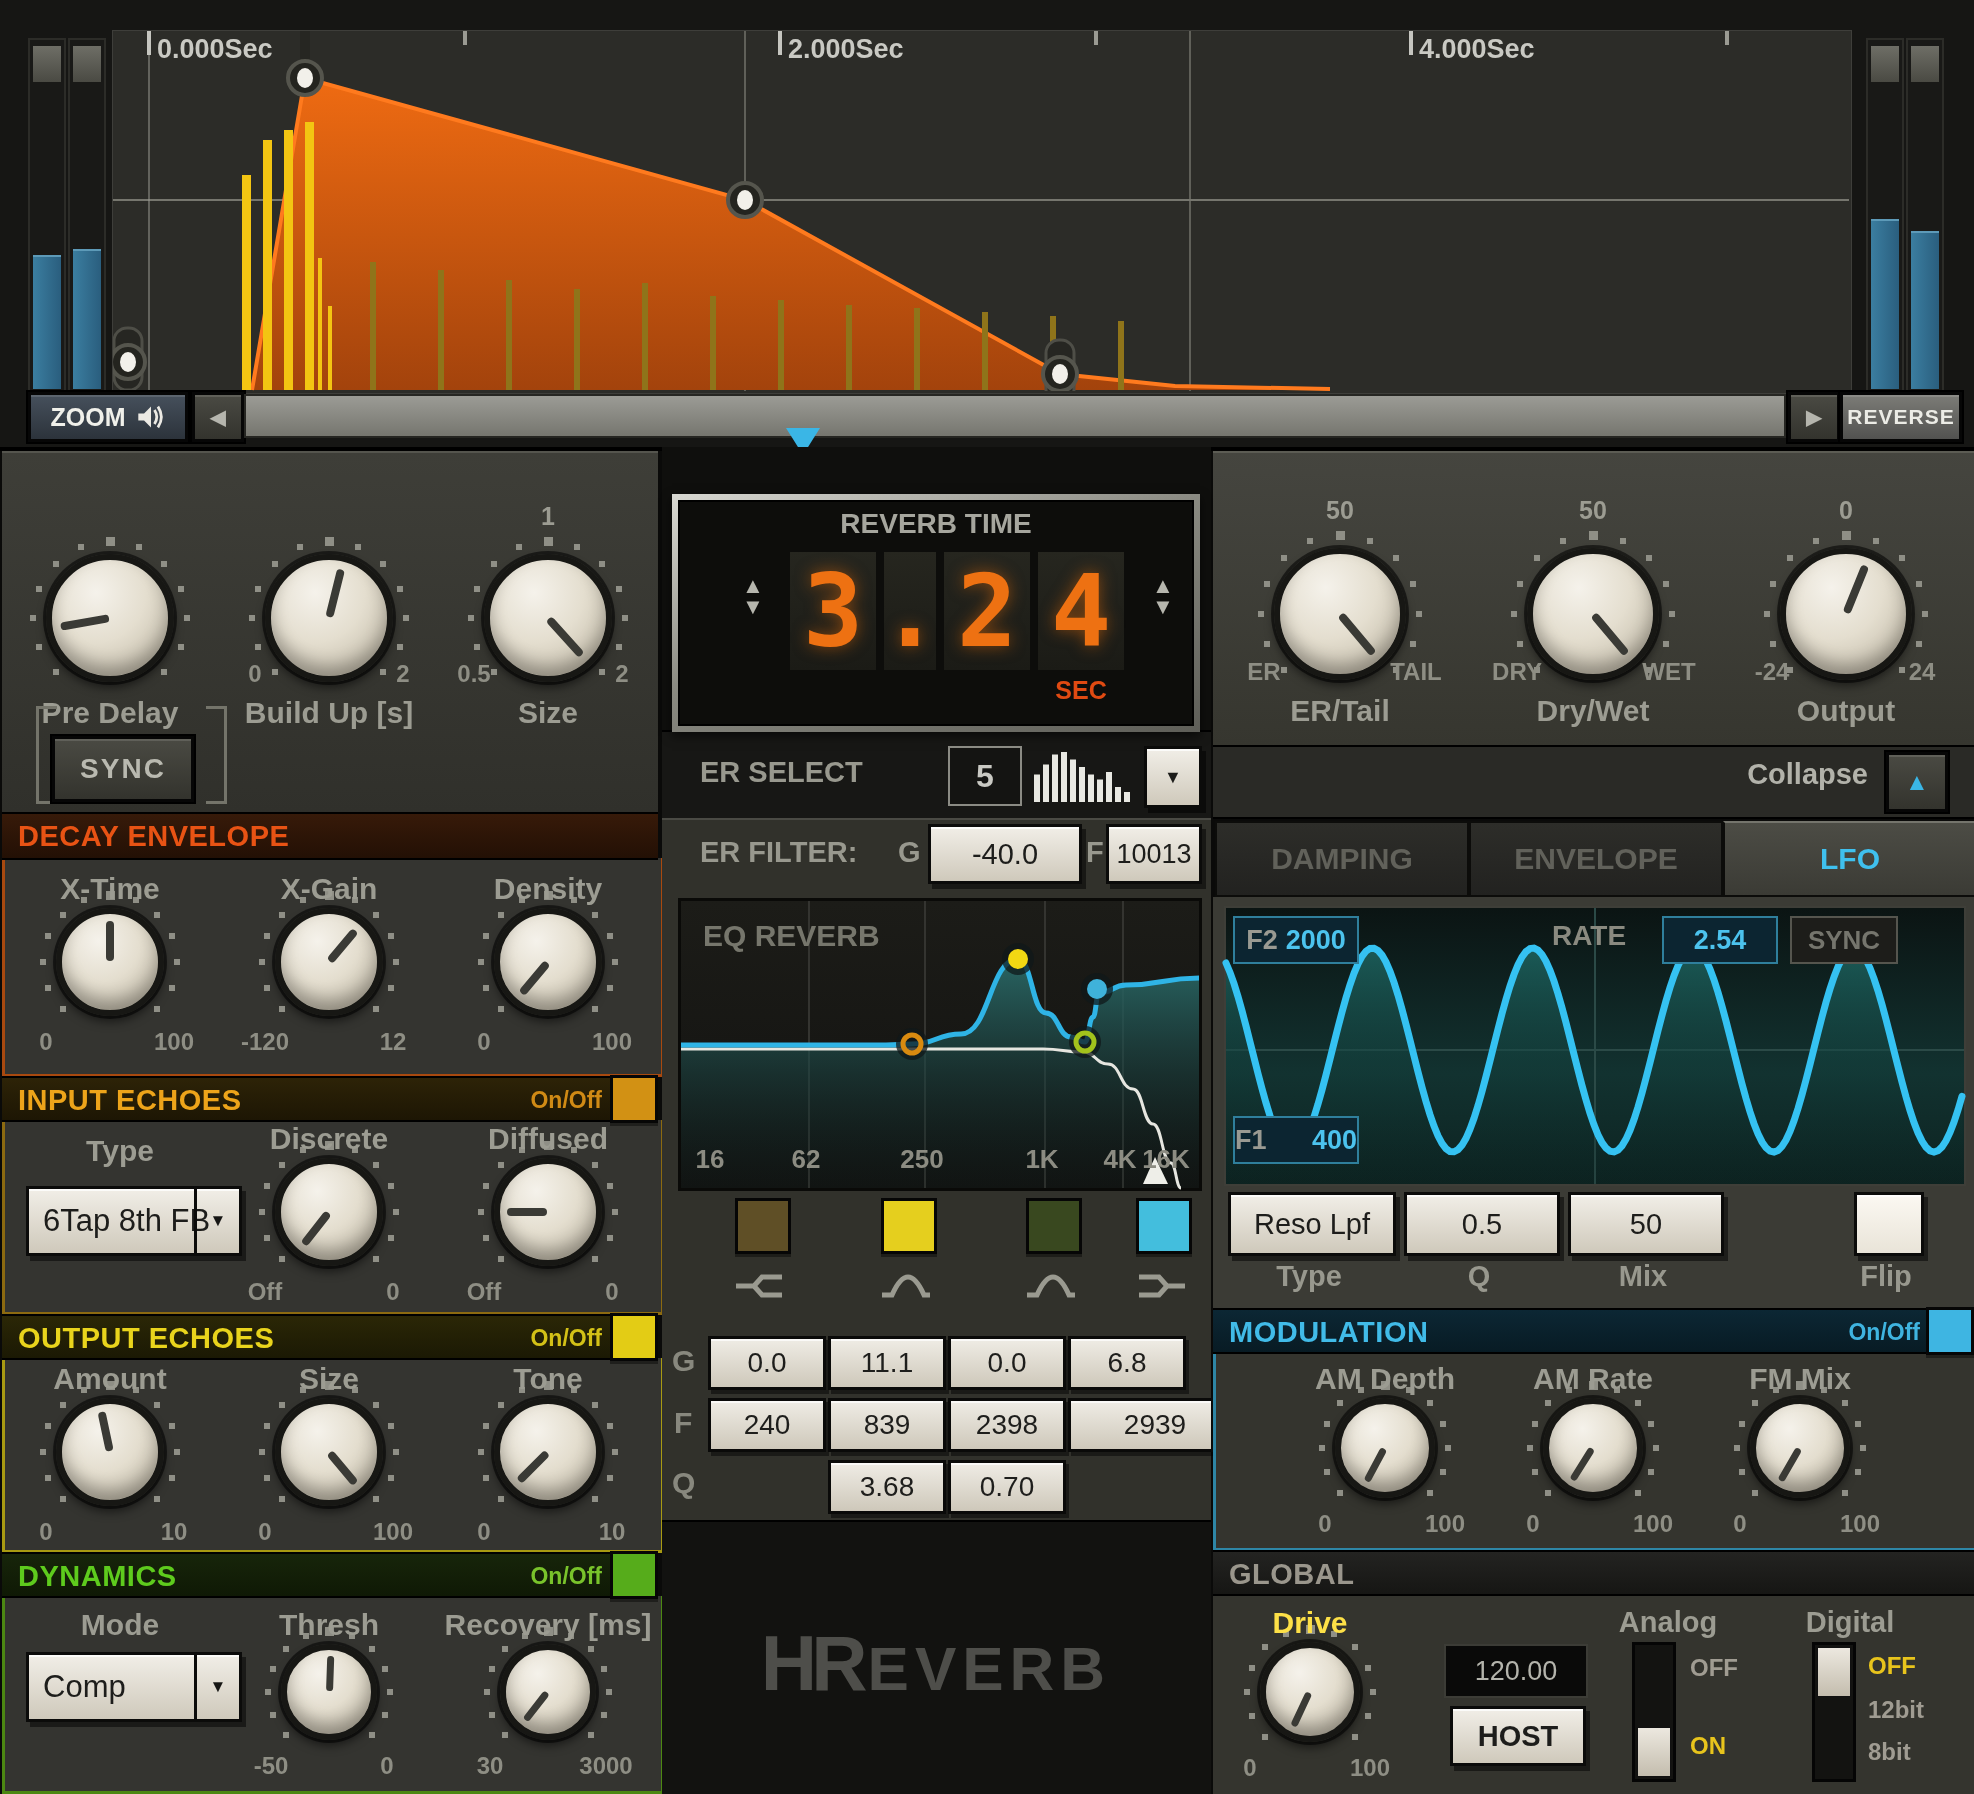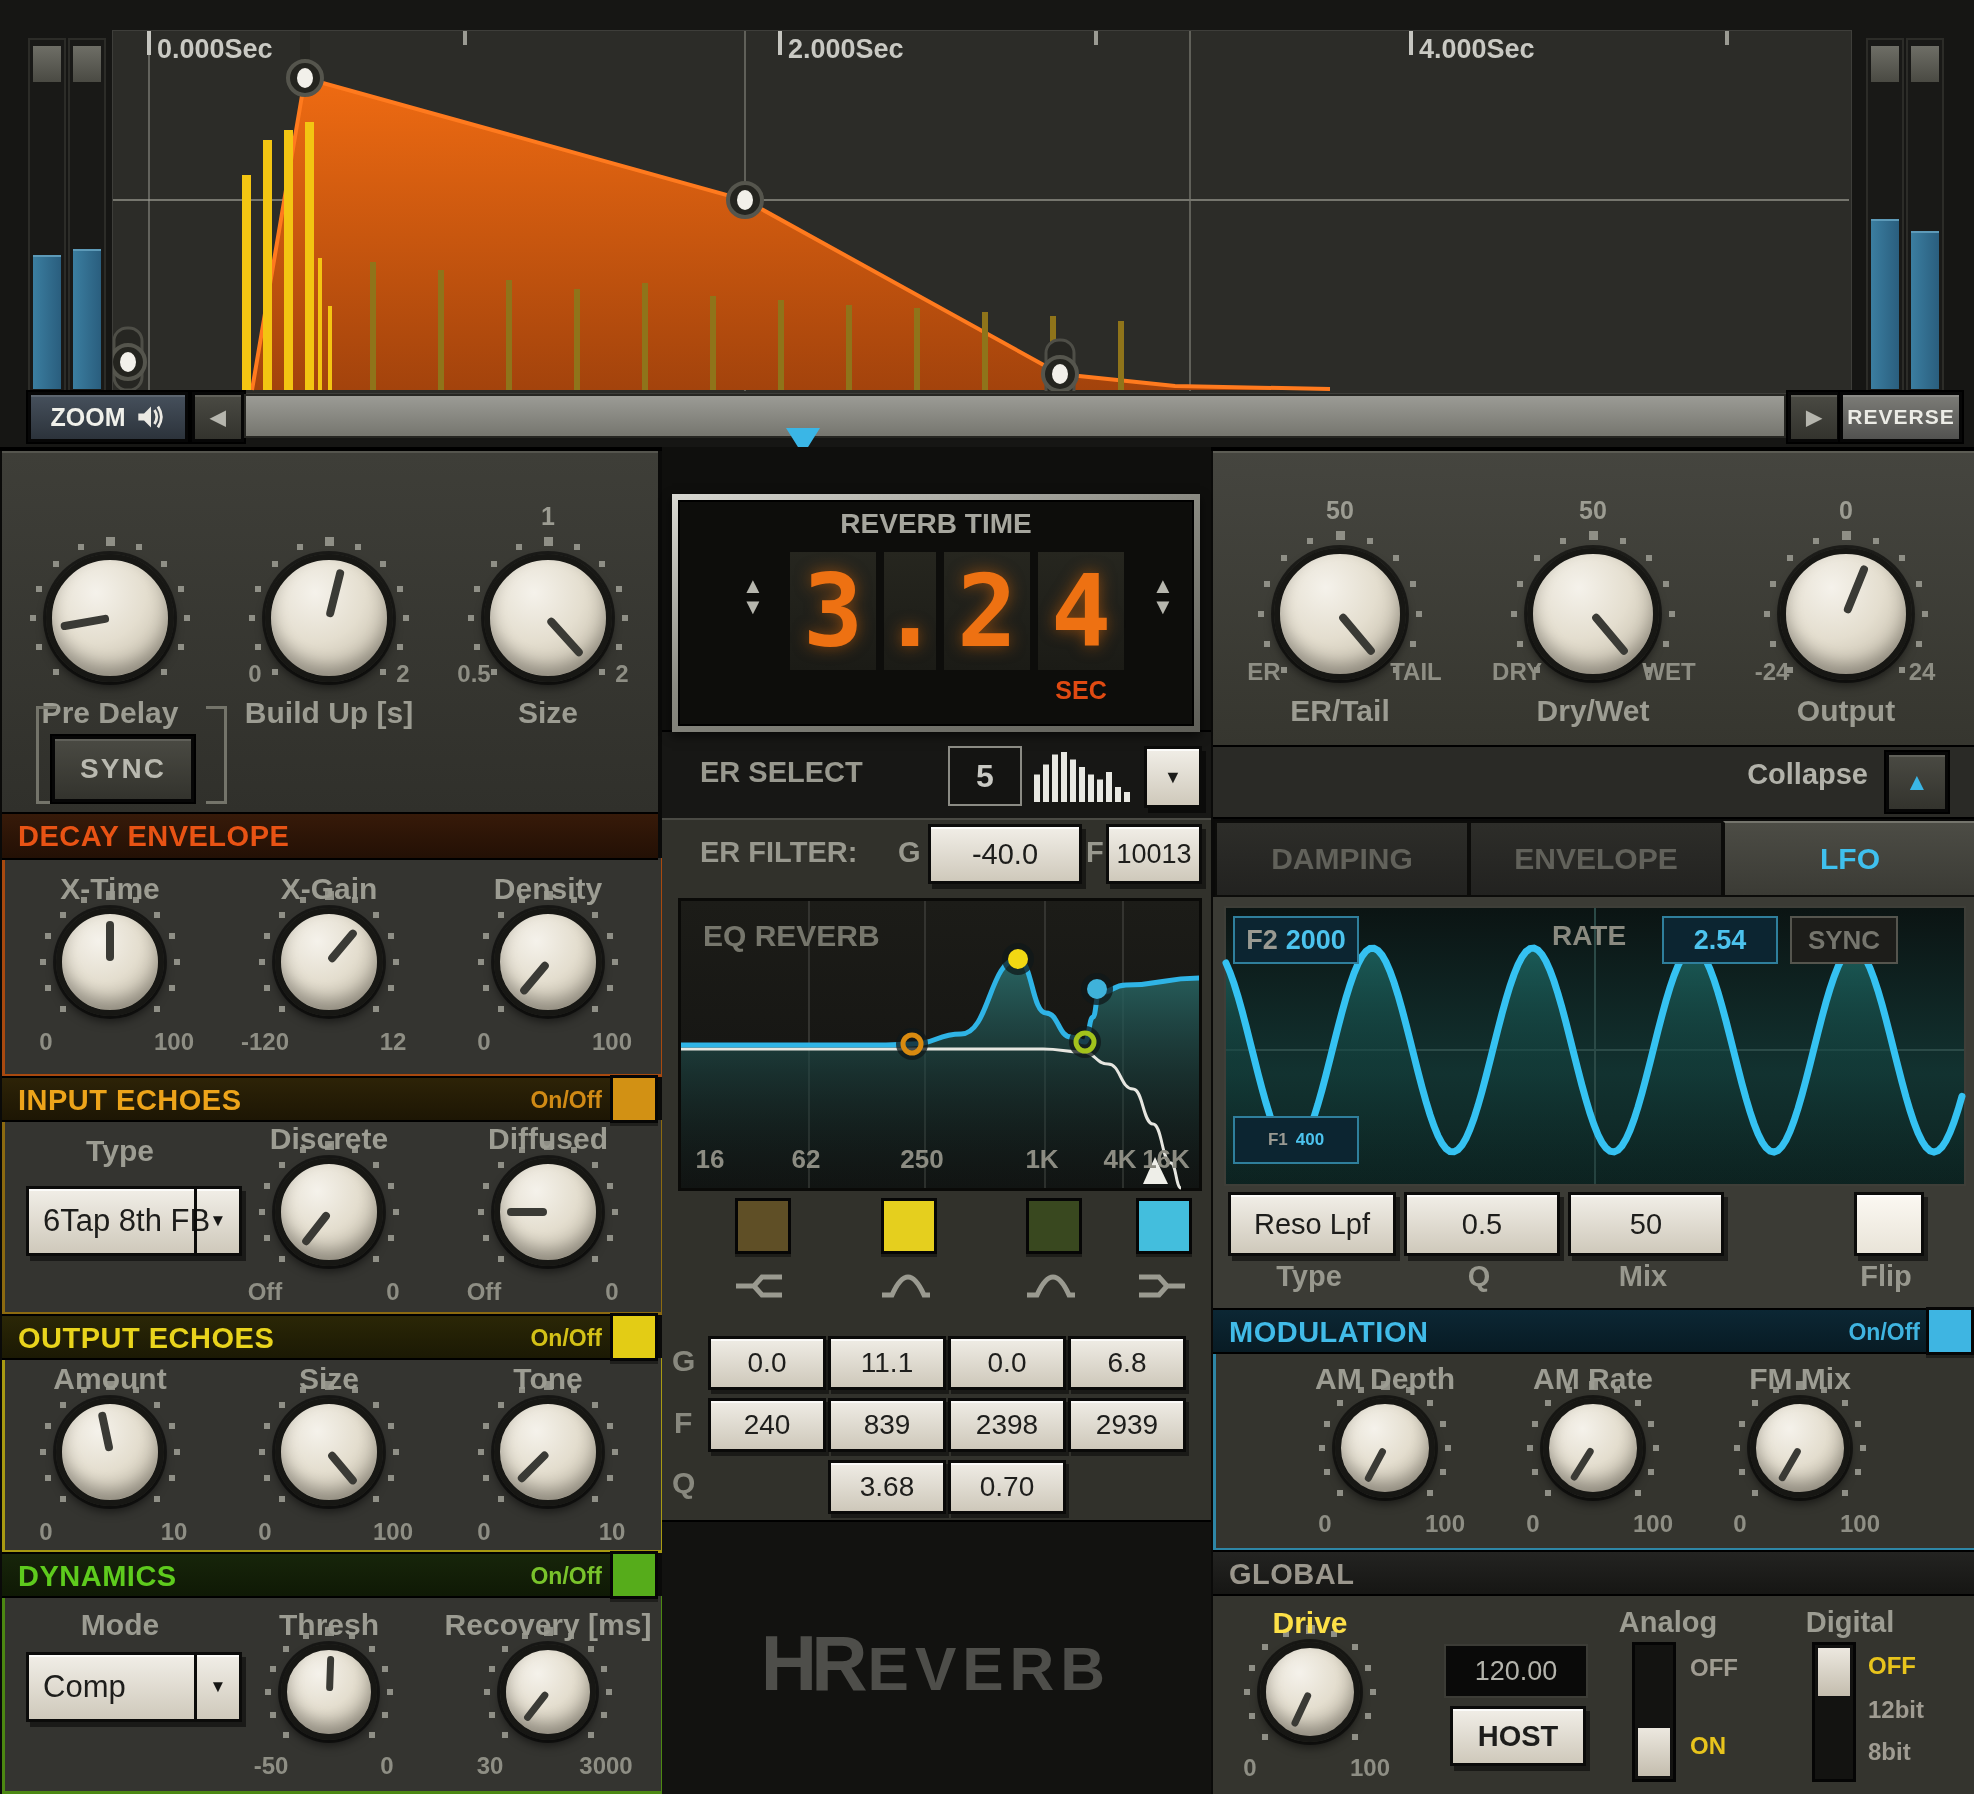--- a/index.html
+++ b/index.html
@@ -257,21 +257,21 @@
       <div class="t" style="top: 1344px; font-size: 30px; color: rgb(136, 136, 126); left: 672px;">G</div>
       <div class="t" style="top: 1406px; font-size: 30px; color: rgb(136, 136, 126); left: 674px;">F</div>
       <div class="t" style="top: 1466px; font-size: 30px; color: rgb(136, 136, 126); left: 672px;">Q</div>
       <div class="cell" style="left: 708px; top: 1336px; width: 112px; height: 48px; font-size: 28px;">0.0</div>
       <div class="cell" style="left: 828px; top: 1336px; width: 112px; height: 48px; font-size: 28px;">11.1</div>
       <div class="cell" style="left: 948px; top: 1336px; width: 112px; height: 48px; font-size: 28px;">0.0</div>
       <div class="cell" style="left: 1068px; top: 1336px; width: 112px; height: 48px; font-size: 28px;">6.8</div>
       <div class="cell" style="left: 708px; top: 1398px; width: 112px; height: 48px; font-size: 28px;">240</div>
       <div class="cell" style="left: 828px; top: 1398px; width: 112px; height: 48px; font-size: 28px;">839</div>
       <div class="cell" style="left: 948px; top: 1398px; width: 112px; height: 48px; font-size: 28px;">2398</div>
-      <div class="cell" style="left: 1068px; top: 1398px; width: 112px; height: 48px; font-size: 28px;">2939</div>
+      <div class="cell" style="left: 1068px; top: 1398px; width: 112px; height: 48px; font-size: 28px; padding-left: 28px;">2939</div>
       <div class="cell" style="left: 828px; top: 1460px; width: 112px; height: 48px; font-size: 28px;">3.68</div>
       <div class="cell" style="left: 948px; top: 1460px; width: 112px; height: 48px; font-size: 28px;">0.70</div>
       <div class="abs" style="left: 936px; top: 1618px; transform: translateX(-50%); color: rgb(78, 78, 74); font-weight: bold; white-space: nowrap; font-family: &quot;Liberation Sans&quot;, sans-serif;"><span style="font-size: 78px; letter-spacing: -6px;">HR</span><span style="font-size: 62px; letter-spacing: 6px; margin-left: 6px;">EVERB</span></div>
     </div>
 
   <div class="panel" style="left:1213px;top:451px;width:761px;height:292px;background:linear-gradient(#45453f,#36362f);border-top:2px solid #5c5c54;"></div>
   <div class="panel" style="left:1213px;top:745px;width:761px;height:70px;background:#2a2a26;border-top:2px solid #000;border-bottom:2px solid #000;"></div>
   <div id="tabs">
       <div class="tab" style="left: 1215px; top: 821px; width: 250px; height: 72px; font-size: 30px; background: linear-gradient(rgb(45, 45, 41), rgb(34, 34, 32)); color: rgb(97, 97, 90); border-top: 2px solid rgb(12, 12, 10);">DAMPING</div>
       <div class="tab" style="left: 1469px; top: 821px; width: 250px; height: 72px; font-size: 30px; background: linear-gradient(rgb(45, 45, 41), rgb(34, 34, 32)); color: rgb(97, 97, 90); border-top: 2px solid rgb(12, 12, 10);">ENVELOPE</div>
@@ -295,21 +295,21 @@
           <path d="M0,55.0 L4,64.4 L8,75.7 L12,88.6 L16,102.8 L20,118.0 L24,133.8 L28,149.7 L32,165.5 L36,180.7 L40,194.9 L44,207.9 L48,219.2 L52,228.7 L56,236.0 L60,241.0 L64,243.6 L68,243.7 L72,241.4 L76,236.5 L80,229.4 L84,220.1 L88,209.0 L92,196.1 L96,182.0 L100,166.8 L104,151.1 L108,135.1 L112,119.4 L116,104.1 L120,89.8 L124,76.8 L128,65.3 L132,55.8 L136,48.3 L140,43.2 L144,40.4 L148,40.2 L152,42.5 L156,47.1 L160,54.1 L164,63.3 L168,74.4 L172,87.1 L176,101.2 L180,116.3 L184,132.0 L188,148.0 L192,163.8 L196,179.1 L200,193.5 L204,206.6 L208,218.1 L212,227.8 L216,235.3 L220,240.6 L224,243.5 L228,243.8 L232,241.7 L236,237.2 L240,230.3 L244,221.2 L248,210.3 L252,197.6 L256,183.6 L260,168.5 L264,152.8 L268,136.9 L272,121.0 L276,105.7 L280,91.3 L284,78.1 L288,66.5 L292,56.7 L296,49.0 L300,43.6 L304,40.6 L308,40.1 L312,42.1 L316,46.5 L320,53.3 L324,62.2 L328,73.1 L332,85.7 L336,99.6 L340,114.6 L344,130.3 L348,146.3 L352,162.1 L356,177.5 L360,191.9 L364,205.2 L368,216.9 L372,226.8 L376,234.6 L380,240.1 L384,243.3 L388,243.9 L392,242.1 L396,237.8 L400,231.1 L404,222.3 L408,211.5 L412,199.0 L416,185.1 L420,170.2 L424,154.6 L428,138.6 L432,122.7 L436,107.4 L440,92.8 L444,79.5 L448,67.7 L452,57.7 L456,49.8 L460,44.1 L464,40.8 L468,40.0 L472,41.8 L476,45.9 L480,52.4 L484,61.1 L488,71.8 L492,84.2 L496,98.1 L500,113.0 L504,128.6 L508,144.5 L512,160.4 L516,175.8 L520,190.4 L524,203.8 L528,215.7 L532,225.8 L536,233.9 L540,239.7 L544,243.1 L548,244.0 L552,242.4 L556,238.4 L560,232.0 L564,223.4 L568,212.8 L572,200.5 L576,186.7 L580,171.9 L584,156.3 L588,140.3 L592,124.5 L596,109.0 L600,94.3 L604,80.9 L608,68.9 L612,58.7 L616,50.5 L620,44.6 L624,41.1 L628,40.0 L632,41.4 L636,45.3 L640,51.6 L644,60.1 L648,70.6 L652,82.8 L656,96.5 L660,111.3 L664,126.9 L668,142.8 L672,158.7 L676,174.2 L680,188.9 L684,202.4 L688,214.5 L692,224.8 L696,233.1 L700,239.1 L704,242.8 L708,244.0 L712,242.7 L716,238.9 L720,232.8 L724,224.4 L728,214.0 L732,201.9 L736,188.3 " fill="none" stroke="#35c2f2" stroke-width="7" stroke-linecap="round"></path>
         </svg>
       </div>
       <div class="cyanbox" style="left: 1233px; top: 916px; width: 122px; height: 44px; font-size: 27px; gap: 8px;">
         <span style="color:#9a9a92">F2</span>
         <span>2000</span>
       </div>
       <div class="t" style="top: 920px; font-size: 28px; color: rgb(138, 138, 128); left: 1552px;">RATE</div>
       <div class="cyanbox" style="left: 1662px; top: 916px; width: 112px; height: 44px; font-size: 27px;">2.54</div>
       <div class="abs" style="left: 1790px; top: 916px; width: 104px; height: 44px; background: rgb(29, 29, 26); border: 2px solid rgb(85, 85, 78); color: rgb(117, 117, 109); font-size: 26px; font-weight: bold; display: flex; align-items: center; justify-content: center;">SYNC</div>
-      <div class="cyanbox" style="left: 1233px; top: 1116px; width: 122px; height: 44px; font-size: 17px; gap: 8px;">
+      <div class="cyanbox" style="left: 1233px; top: 1116px; width: 122px; height: 44px; font-size: 27px; gap: 8px; justify-content: space-between;">
         <span style="color:#9a9a92">F1</span>
         <span>400</span>
       </div>
       <div class="bevel" style="left: 1228px; top: 1192px; width: 162px; height: 58px; font-size: 29px;">Reso Lpf</div>
       <div class="bevel" style="left: 1404px; top: 1192px; width: 150px; height: 58px; font-size: 29px;">0.5</div>
       <div class="bevel" style="left: 1568px; top: 1192px; width: 150px; height: 58px; font-size: 29px;">50</div>
       <div class="bevel" style="left: 1854px; top: 1192px; width: 64px; height: 58px; background: linear-gradient(rgb(251, 248, 242), rgb(233, 228, 216));"></div>
       <div class="t" style="top: 1260px; font-size: 29px; color: rgb(152, 152, 142); left: 1309px; transform: translateX(-50%);">Type</div>
       <div class="t" style="top: 1260px; font-size: 29px; color: rgb(152, 152, 142); left: 1479px; transform: translateX(-50%);">Q</div>
       <div class="t" style="top: 1260px; font-size: 29px; color: rgb(152, 152, 142); left: 1643px; transform: translateX(-50%);">Mix</div>

